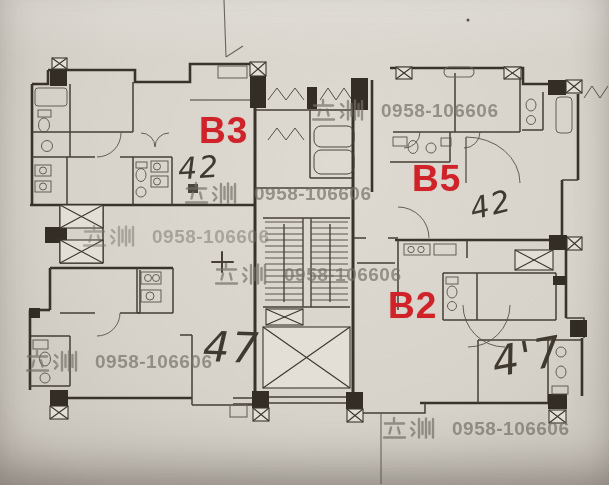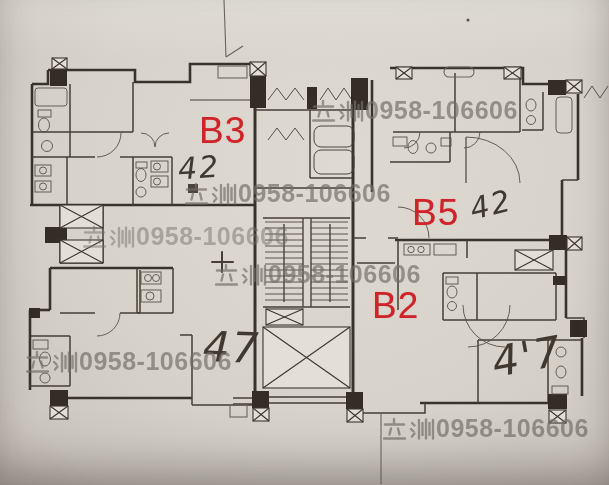--- a/index.html
+++ b/index.html
@@ -11,33 +11,33 @@
     font-family:"Liberation Sans", sans-serif;
   }
   .stage::after{
     content:"";position:absolute;inset:0;pointer-events:none;
     box-shadow:inset 0 -34px 46px -18px rgba(92,84,76,.50),
                inset -18px 0 40px -28px rgba(120,112,104,.35),
                inset 14px 0 40px -32px rgba(120,112,104,.28);
   }
   svg.plan{position:absolute;left:0;top:0;}
   .unit-label{
-    position:absolute;font-weight:normal;font-size:37px;line-height:1;
+    position:absolute;font-weight:bold;font-size:37px;line-height:1;
     color:var(--label,#cf2329);letter-spacing:1px;
     text-shadow:0 0 1px rgba(207,35,41,.35);
   }
   .area-note{
     position:absolute;font-size:30px;line-height:1;font-style:italic;
     color:var(--hand,#3f3930);font-family:"DejaVu Sans",sans-serif;
     letter-spacing:2px;
   }
   .area-note.big{font-size:42px;}
   .wm{
-    position:absolute;display:flex;align-items:flex-end;gap:1px;
-    color:var(--wm,#736e66);opacity:.68;font-weight:bold;font-size:25px;
+    position:absolute;display:flex;align-items:center;gap:17px;
+    color:var(--wm,#736e66);opacity:.68;font-weight:bold;font-size:19px;
     white-space:nowrap;letter-spacing:.5px;line-height:1;
   }
   .wm.light{opacity:.48;}
   .wm svg{display:block;}
   .wm .num{font-family:"Liberation Sans",sans-serif;}
 </style>
 </head>
 <body>
 
 <div class="stage">
@@ -326,22 +326,22 @@
         <circle cx="150" cy="296" r="4"></circle>
     </g>
 
     <g stroke="#473f35" stroke-width="2" stroke-linecap="round" fill="none">
       <path d="M222,252 V272"></path>
         <path d="M212,262 H233"></path>
     </g>
   </svg>
 
   <div class="unit-label" style="left:199px;top:112px">B3</div>
-  <div class="unit-label" style="left:412px;top:194px">B5</div>
-  <div class="unit-label" style="left:372px;top:287px">B2</div>
+  <div class="unit-label" style="left:412px;top:160px">B5</div>
+  <div class="unit-label" style="left:388px;top:287px">B2</div>
 
   <div class="area-note" style="left:178px;top:153px;transform:rotate(-4deg)">42</div>
   <div class="area-note" style="left:470px;top:190px;transform:rotate(-14deg)">42</div>
   <div class="area-note big" style="left:203px;top:327px;transform:rotate(2deg)">47</div>
   <div class="area-note big" style="left:492px;top:336px;transform:rotate(-10deg)">4'7</div>
 
   <div class="wm" style="left:312px;top:98px">
     <svg width="52" height="24" viewBox="0 0 52 24">
         <use href="#g-liyuan"></use>
       </svg>

